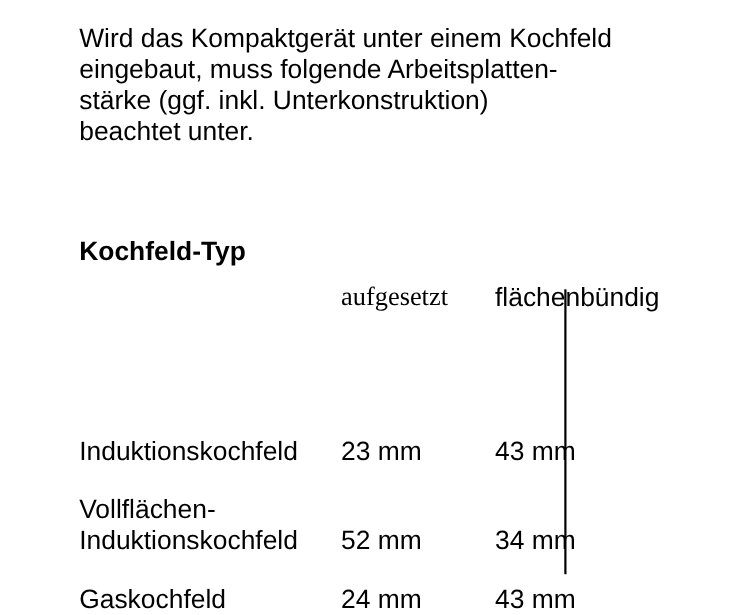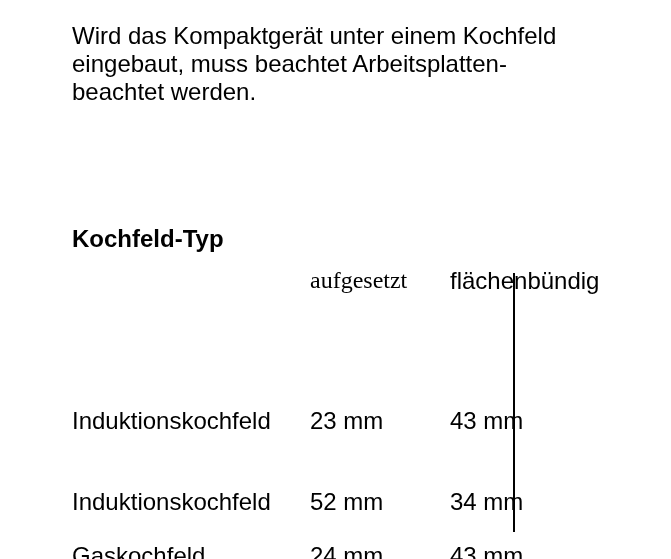--- a/index.html
+++ b/index.html
@@ -33,21 +33,21 @@
     line-height: 28px;
     color: #000;
   }
   .intro div {
     white-space: pre;
   }
 
   .table-wrap {
     position: absolute;
     left: 72px;
-    top: 225px;
+    top: 215px;
     width: 570px;
   }
 
   .th-row {
     position: relative;
     height: 42px;
   }
   .th-type {
     position: absolute;
     left: 0;
@@ -124,22 +124,23 @@
   #row-1 .val-a, #row-1 .val-b { top: 175px; }
   #row-2 .label, #row-2 .val-2, #row-2 .val-a, #row-2 .val-b { top: 229px; }
 </style>
 </head>
 <body>
 
 <div class="page">
 
   <div class="intro">
     <div>Wird das Kompaktgerät unter einem Kochfeld</div>
-    <div>eingebaut, muss beachtet Arbeitsplatten-</div>
-    <div>beachtet werden.</div>
+    <div>eingebaut, muss folgende Arbeitsplatten-</div>
+    <div>stärke (ggf. inkl. Unterkonstruktion)</div>
+    <div>beachtet unter.</div>
   </div>
 
   <div class="table-wrap">
 
     <div class="th-row">
       <div class="th-type">Kochfeld-Typ</div>
     </div>
 
     <div class="sub-row">
       <div class="sub-a">aufgesetzt</div>
@@ -148,21 +149,21 @@
 
     <div class="divider"></div>
 
     <div class="row" id="row-0">
       <div class="label">Induktionskochfeld</div>
       <div class="val-a">23 mm</div>
       <div class="val-b">43 mm</div>
     </div>
 
     <div class="row" id="row-1">
-      <div class="label"><br><span>Induktionskochfeld</span></div>
+      <div class="label"><span>Vollflächen-</span><br><span>Induktionskochfeld</span></div>
       <div class="val-a">52 mm</div>
       <div class="val-b">34 mm</div>
     </div>
 
     <div class="row" id="row-2">
       <div class="label">Gaskochfeld</div>
       <div class="val-a">24 mm</div>
       <div class="val-b">43 mm</div>
     </div>
 

